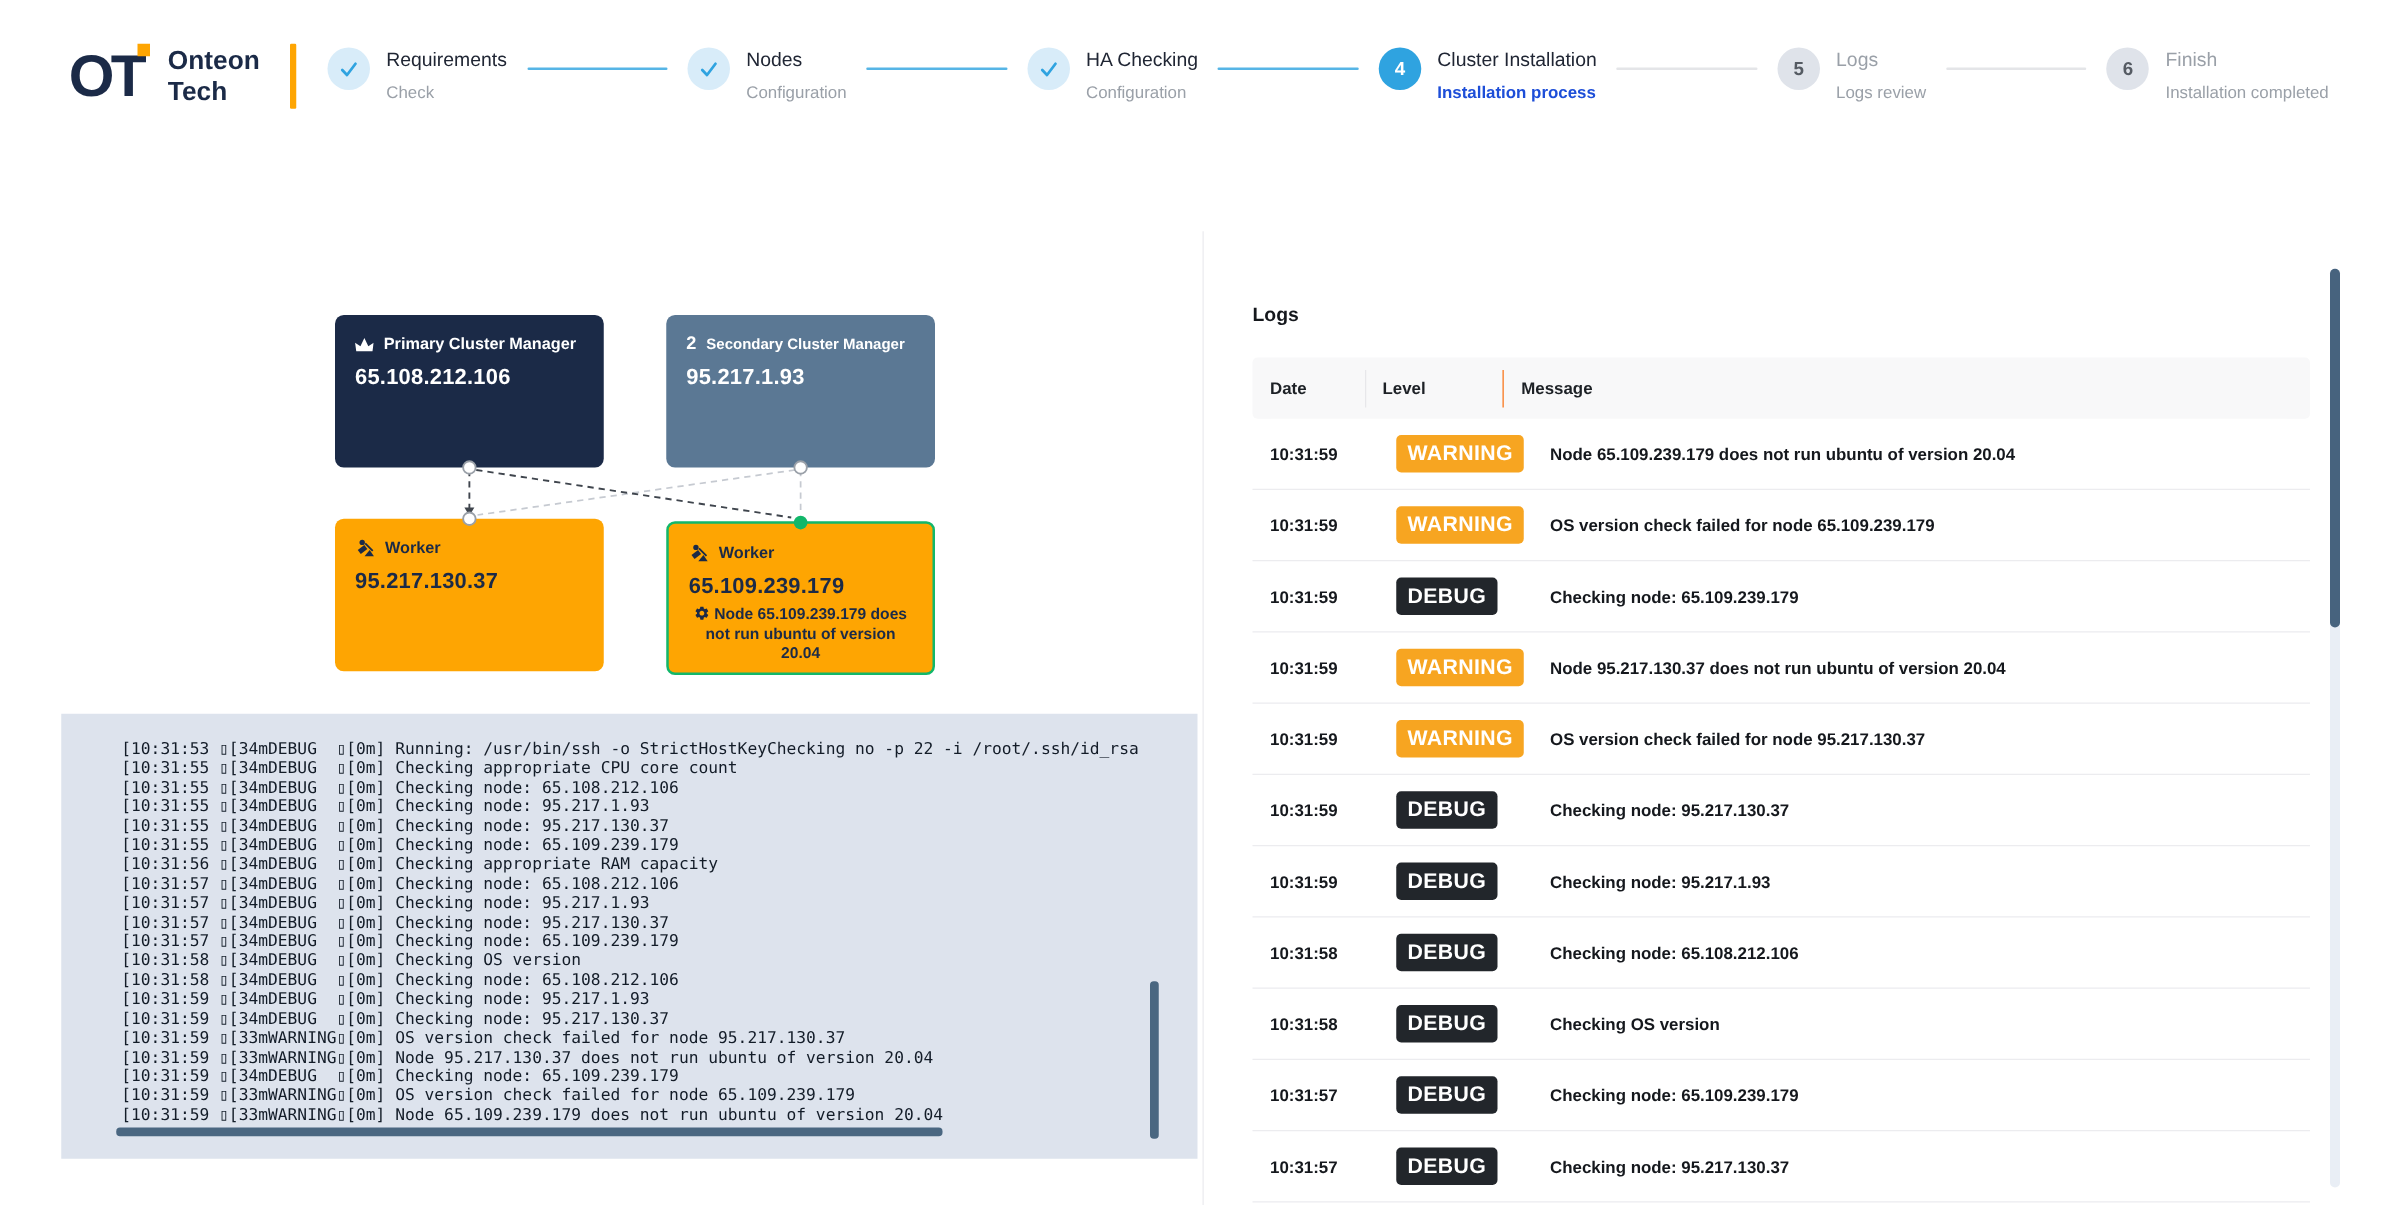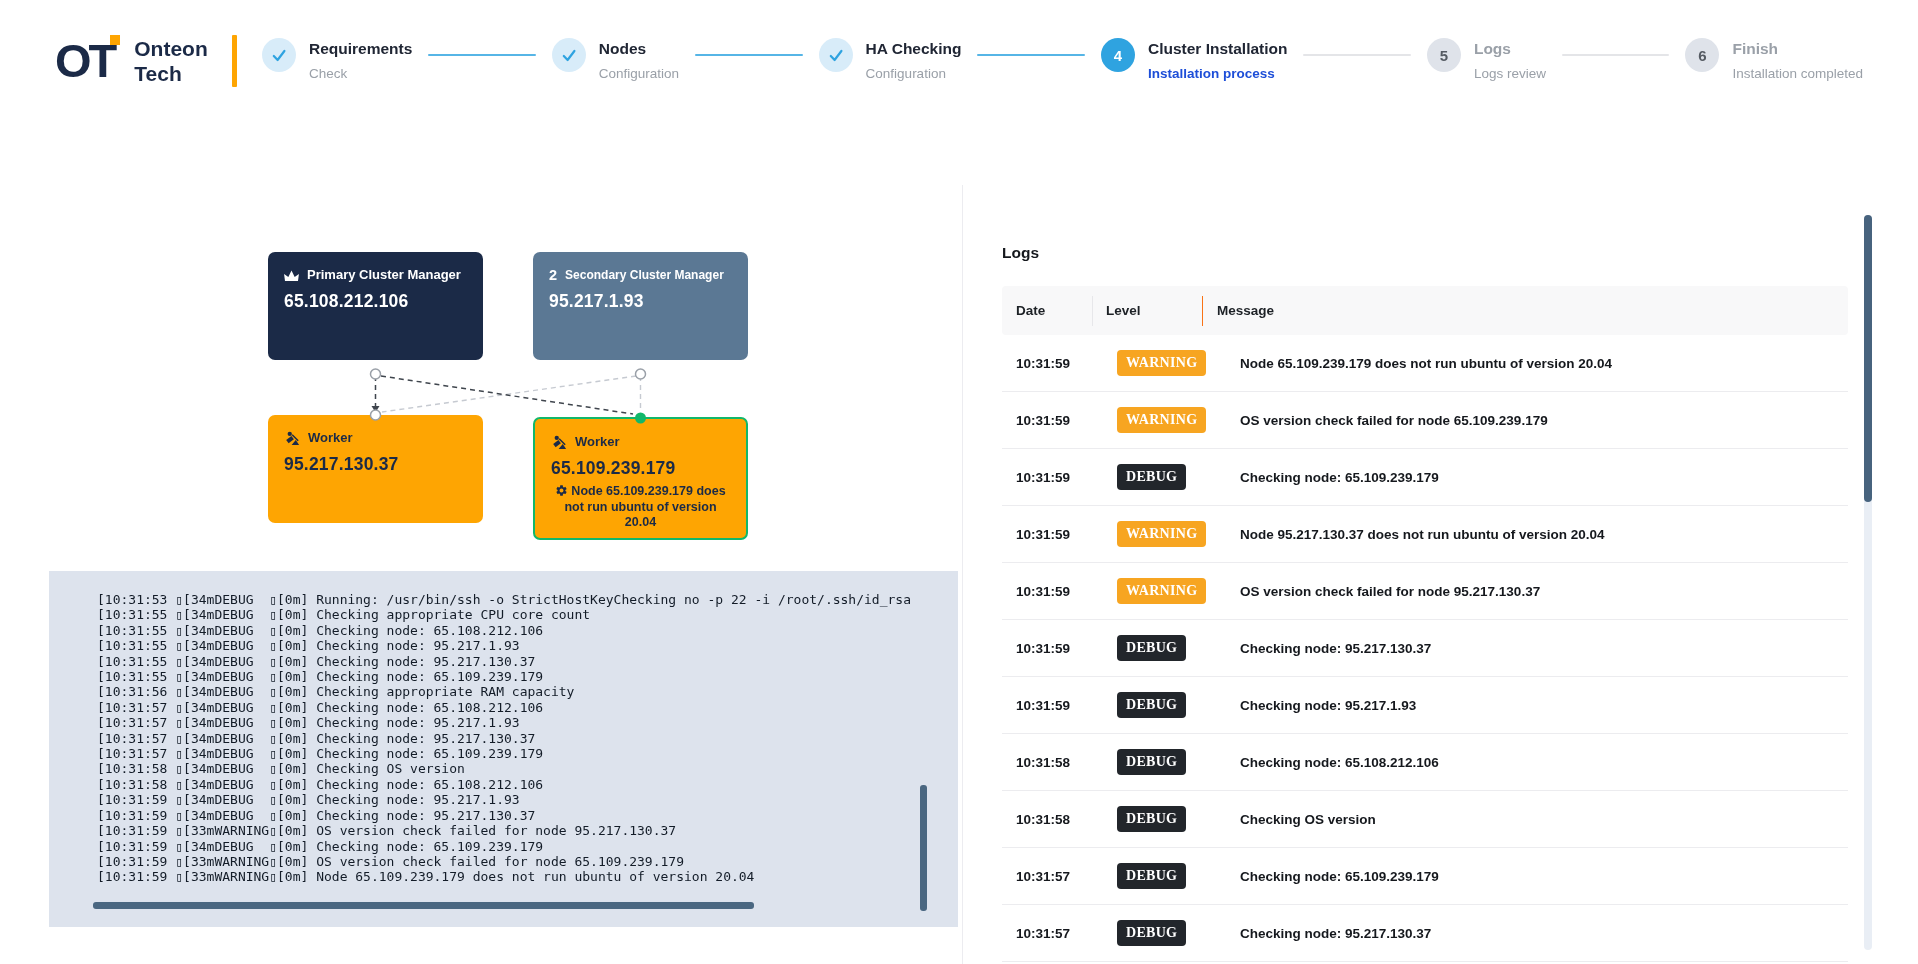--- a/index.html
+++ b/index.html
@@ -15,28 +15,28 @@
   .brand-mark .dot{position:absolute;top:3px;right:-6px;width:10px;height:10px;background:#fea502;}
   .brand-word{margin-left:20px;font-weight:bold;font-size:21px;line-height:25px;color:#1b2a47;}
   .brand-divider{width:5px;height:52px;background:#fea502;margin-left:24px;border-radius:1px;}
   .stepper{position:absolute;left:262px;right:55px;top:38px;display:flex;align-items:flex-start;}
   .step{display:flex;align-items:flex-start;flex:0 0 auto;}
   .step-circle{width:34px;height:34px;border-radius:50%;flex:none;display:flex;align-items:center;justify-content:center;font-weight:bold;font-size:15px;}
   .step.completed .step-circle{background:#d8ecf9;}
   .step.active .step-circle{background:#2fa3e0;color:#fff;}
   .step.upcoming .step-circle{background:#dfe3ea;color:#555b63;}
   .step-labels{margin-left:13px;}
-  .step-title{font-size:15.5px;font-weight:bold;color:#202634;padding-top:2px;white-space:nowrap;}
+  .step-title{font-size:15.5px;font-weight:normal;color:#202634;padding-top:2px;white-space:nowrap;}
   .step.upcoming .step-title{color:#9aa0a8;}
   .step-sub{font-size:13.5px;color:#9aa0a8;margin-top:8px;white-space:nowrap;}
   .step.active .step-sub{color:#1d4ed8;font-weight:bold;}
   .connector{flex:1 1 0;height:2px;min-width:36px;margin:16px 16px 0 16px;background:#e4e5e8;border-radius:1px;}
   .connector.done{background:#56b5e6;}
   
-  .node-card{position:absolute;width:215px;height:108px;border-radius:7px;padding:15px 16px;box-sizing:border-box;color:#fff;}
+  .node-card{position:absolute;width:215px;height:122px;border-radius:7px;padding:15px 16px;box-sizing:border-box;color:#fff;}
   .node-head{display:flex;align-items:center;gap:8px;font-size:13px;font-weight:bold;line-height:16px;}
   .node-head .num{font-size:14.5px;}
   .node-ip{font-size:17.5px;font-weight:bold;margin-top:8px;letter-spacing:.2px;}
   .node-warning{font-size:12.5px;font-weight:bold;text-align:center;margin-top:5px;line-height:15.5px;}
   .node-warning svg{vertical-align:-2px;margin-right:3px;}
   .conn-svg{position:absolute;left:260px;top:362px;}
   
   .terminal{position:absolute;left:49px;top:571px;width:909px;height:356px;background:#dde3ed;}
   .term-inner{position:absolute;left:48px;top:21px;}
   .term-line{white-space:pre;font-family:"DejaVu Sans Mono",monospace;font-size:13px;line-height:15.4px;color:#131c28;}
@@ -47,21 +47,21 @@
   .logs-title{position:absolute;left:1002px;top:244px;font-size:15.5px;font-weight:bold;color:#15181d;}
   .thead{position:absolute;left:1002px;top:286px;width:846px;height:49px;background:#f8f8f9;border-radius:4px;display:flex;align-items:center;font-weight:bold;font-size:13.5px;color:#1d2126;box-sizing:border-box;}
   .thead .c1{width:90px;padding-left:14px;box-sizing:border-box;}
   .thead .c2{width:110px;padding-left:13px;box-sizing:border-box;border-left:1px solid #e7e7ea;height:30px;line-height:30px;}
   .thead .c3{flex:1;padding-left:14px;box-sizing:border-box;border-left:1px solid #f97316;height:30px;line-height:30px;}
   .rows{position:absolute;left:1002px;top:335px;width:846px;}
   .lrow{height:56px;display:flex;align-items:center;border-bottom:1px solid #ececef;gap:12px;}
   .lrow .c1{width:90px;padding-left:14px;box-sizing:border-box;font-weight:bold;font-size:13.5px;color:#15181d;}
   .lrow .c2{width:110px;padding-left:13px;box-sizing:border-box;}
   .lrow .c3{flex:1;padding-left:14px;box-sizing:border-box;font-weight:bold;font-size:13.5px;color:#15181d;}
-  .badge{display:inline-block;border-radius:4px;color:#fff;font-size:14px;font-weight:bold;padding:5px 9px;letter-spacing:.3px;font-family:Liberation Serif, serif;}
+  .badge{display:inline-block;border-radius:4px;color:#fff;font-size:17px;font-weight:bold;padding:5px 9px;letter-spacing:.3px;}
   
   .page-scroll-track{position:absolute;left:1864px;top:215px;width:8px;height:735px;background:#e9eef5;border-radius:4px;}
   .page-scroll-thumb{position:absolute;left:1864px;top:215px;width:8px;height:287px;background:#47637e;border-radius:4px;}
 </style>
 </head>
 <body>
 
 <div class="header">
   <div class="brand">
     <div class="brand-mark">
@@ -206,20 +206,21 @@
       <div class="term-line">[10:31:56 ▯[34mDEBUG  ▯[0m] Checking appropriate RAM capacity</div>
       <div class="term-line">[10:31:57 ▯[34mDEBUG  ▯[0m] Checking node: 65.108.212.106</div>
       <div class="term-line">[10:31:57 ▯[34mDEBUG  ▯[0m] Checking node: 95.217.1.93</div>
       <div class="term-line">[10:31:57 ▯[34mDEBUG  ▯[0m] Checking node: 95.217.130.37</div>
       <div class="term-line">[10:31:57 ▯[34mDEBUG  ▯[0m] Checking node: 65.109.239.179</div>
       <div class="term-line">[10:31:58 ▯[34mDEBUG  ▯[0m] Checking OS version</div>
       <div class="term-line">[10:31:58 ▯[34mDEBUG  ▯[0m] Checking node: 65.108.212.106</div>
       <div class="term-line">[10:31:59 ▯[34mDEBUG  ▯[0m] Checking node: 95.217.1.93</div>
       <div class="term-line">[10:31:59 ▯[34mDEBUG  ▯[0m] Checking node: 95.217.130.37</div>
       <div class="term-line">[10:31:59 ▯[33mWARNING▯[0m] OS version check failed for node 95.217.130.37</div>
+      <div class="term-line">[10:31:59 ▯[33mWARNING▯[0m] Node 95.217.130.37 does not run ubuntu of version 20.04</div>
       <div class="term-line">[10:31:59 ▯[34mDEBUG  ▯[0m] Checking node: 65.109.239.179</div>
       <div class="term-line">[10:31:59 ▯[33mWARNING▯[0m] OS version check failed for node 65.109.239.179</div>
       <div class="term-line">[10:31:59 ▯[33mWARNING▯[0m] Node 65.109.239.179 does not run ubuntu of version 20.04</div>
     </div>
   <div class="h-scroll"></div>
   <div class="v-scroll"></div>
 </div>
 
 <div class="panel-sep"></div>
 <div class="logs-title">Logs</div>

